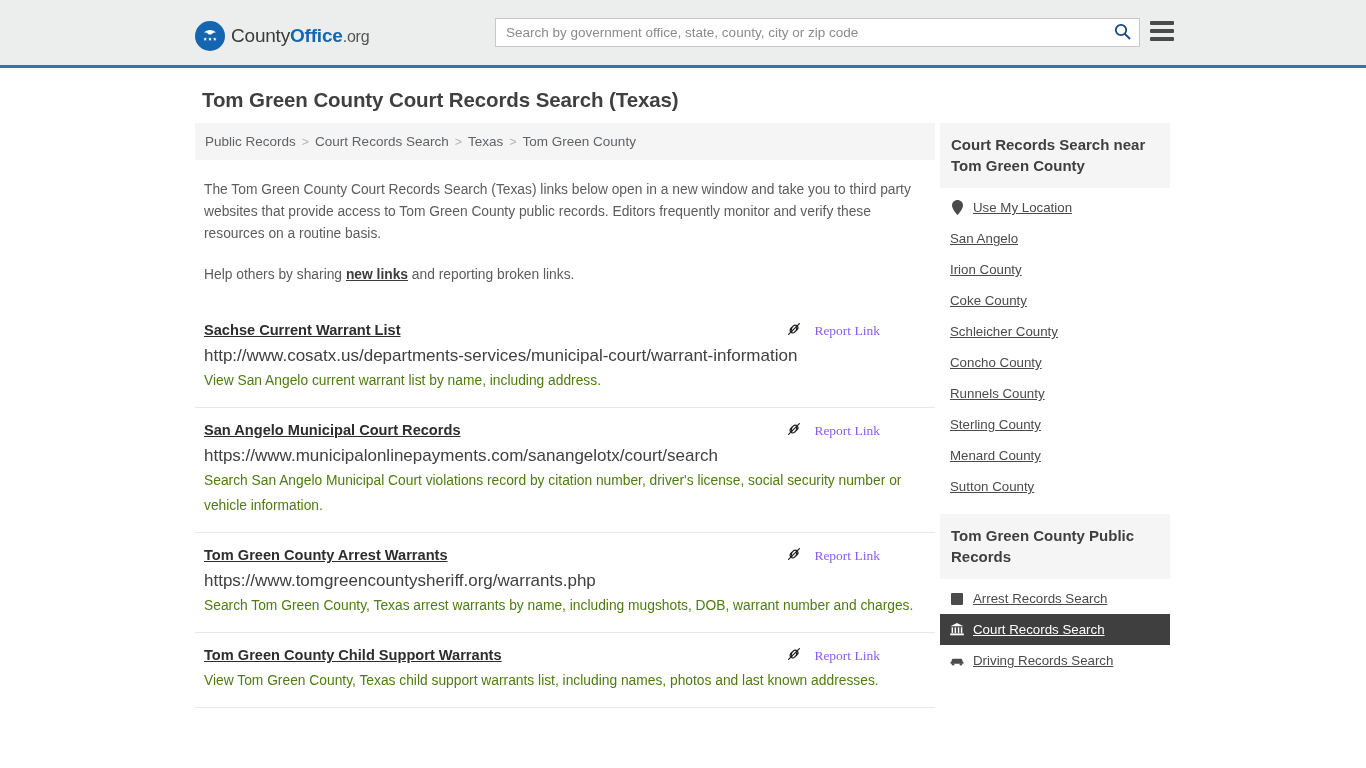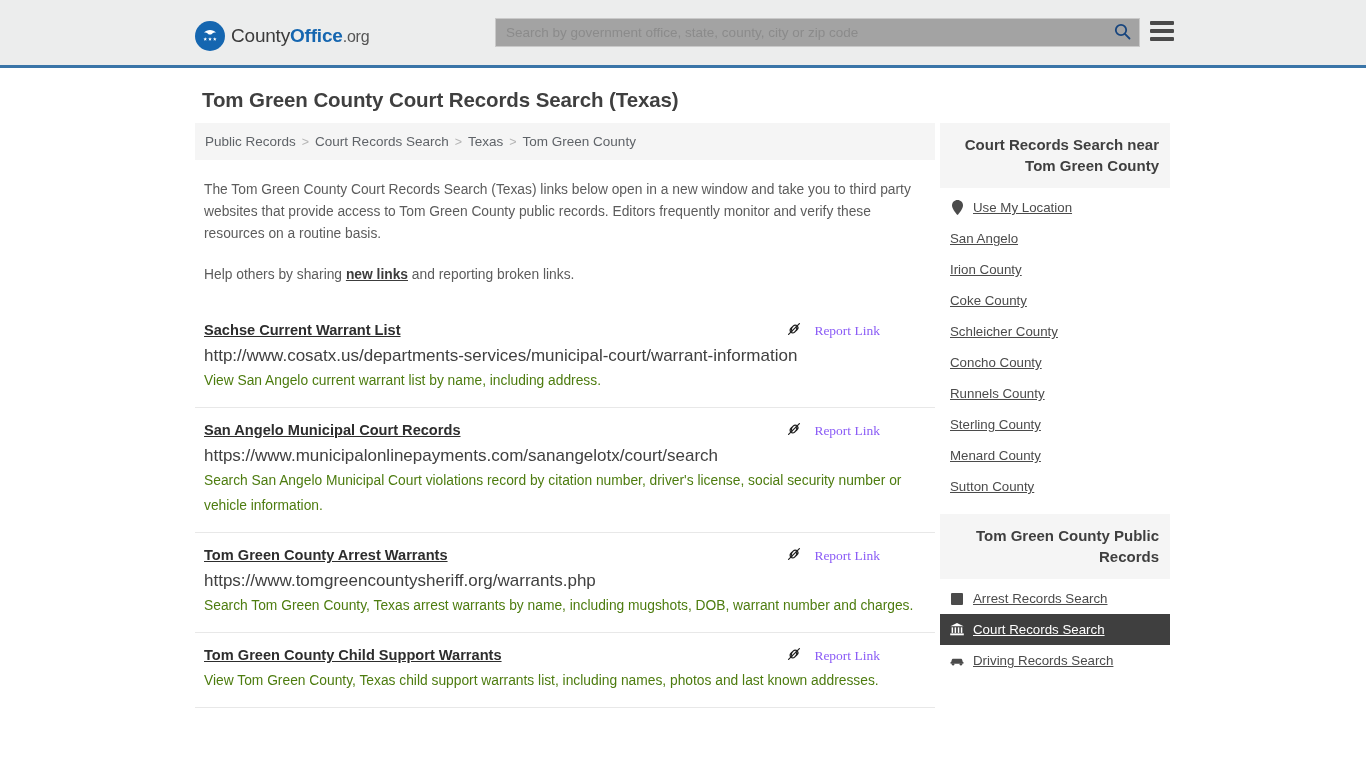--- a/index.html
+++ b/index.html
@@ -51,21 +51,21 @@
   .brand-text .b1 { color: #3b3b3b; }
   .brand-text .b2 { color: #1566b0; font-weight: bold; }
   .brand-text .b3 { color: #555; font-size: 16px; }
 
   .search-wrap {
     position: absolute;
     left: 495px;
     top: 18px;
     width: 645px;
     height: 29px;
-    background: #a3a3a3;
+    background: #ffffff;
     border: 1px solid #c9c9c9;
     display: flex;
     align-items: center;
   }
   .search-input {
     flex: 1;
     border: none;
     outline: none;
     height: 100%;
     padding: 0 10px;
@@ -205,21 +205,21 @@
     text-decoration: none;
   }
   .result-desc {
     font-size: 13.8px;
     color: #4d7c0f;
     line-height: 25px;
     margin-top: 2px;
   }
 
   
-  .panel { margin-bottom: 12px; text-align: right; }
+  .panel { margin-bottom: 12px; }
   .panel-head {
     background: #f5f5f5;
     padding: 11px 11px 12px 11px;
     font-size: 15px;
     font-weight: bold;
     color: #3f3f3f;
     line-height: 21px;
   }
   .panel-body { padding-top: 4px; }
   .side-item {

